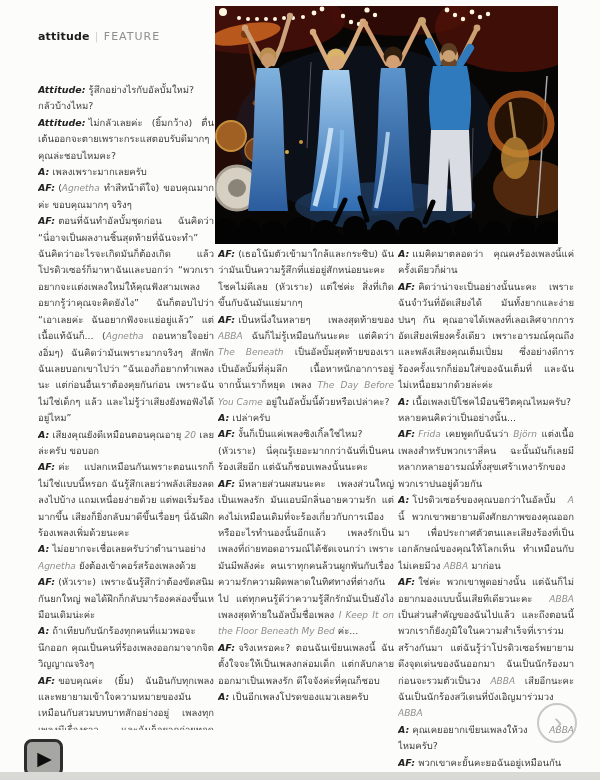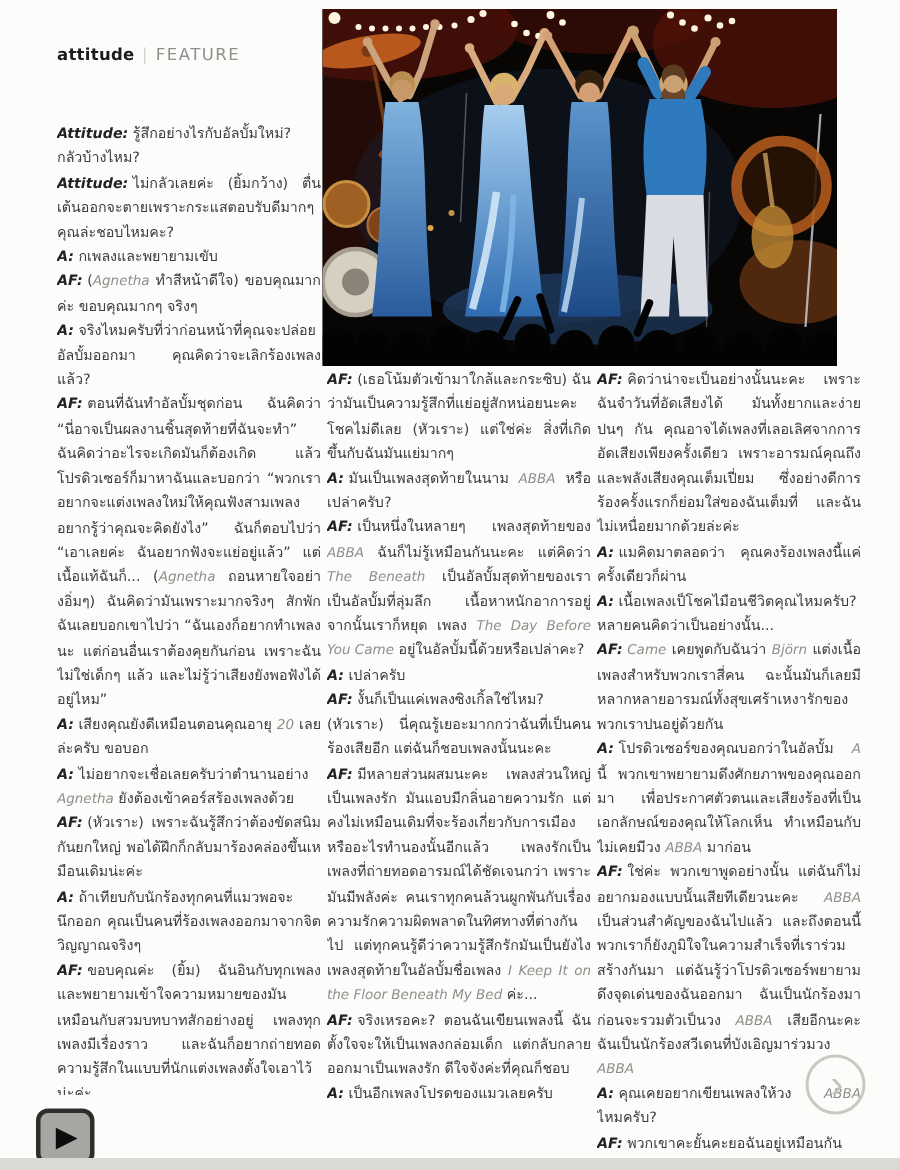--- a/index.html
+++ b/index.html
@@ -183,71 +183,70 @@
       </g>
     </svg>
   </div>
 
   <div class="col col-left">
 
       <p class="para"><b class="spk">Attitude:</b><span class="t wrap-latin">รู้สึกอย่างไรกับอัลบั้มใหม่? กลัวบ้างไหม?</span></p>
 
       <p class="para"><b class="spk">Attitude:</b><span class="t wrap-latin">ไม่กลัวเลยค่ะ (ยิ้มกว้าง) ตื่นเต้นออกจะตายเพราะกระแสตอบรับดีมากๆ คุณล่ะชอบไหมคะ?</span></p>
 
-      <p class="para"><b class="spk">A:</b><span class="t wrap-latin">กเพลงและพยายามเขับ</span></p>
+      <p class="para"><b class="spk">A:</b><span class="t wrap-latin">เพลงเพราะมากเลยครับ</span></p>
 
       <p class="para"><b class="spk">AF:</b><span class="t wrap-latin">(<span class="latin">Agnetha</span> ทำสีหน้าดีใจ) ขอบคุณมากค่ะ ขอบคุณมากๆ จริงๆ</span></p>
 
-      <p class="para"><b class="spk">A:</b><span class="t wrap-latin">จริงไหมครับที่ว่าก่อนหน้าที่คุณจะปล่อยอัลบั้มออกมา คุณคิดว่าจะเลิกร้องเพลงแล้ว?</span></p>
 
       <p class="para"><b class="spk">AF:</b><span class="t wrap-latin">ตอนที่ฉันทำอัลบั้มชุดก่อน ฉันคิดว่า “นี่อาจเป็นผลงานชิ้นสุดท้ายที่ฉันจะทำ” ฉันคิดว่าอะไรจะเกิดมันก็ต้องเกิด แล้วโปรดิวเซอร์ก็มาหาฉันและบอกว่า “พวกเราอยากจะแต่งเพลงใหม่ให้คุณฟังสามเพลง อยากรู้ว่าคุณจะคิดยังไง” ฉันก็ตอบไปว่า “เอาเลยค่ะ ฉันอยากฟังจะแย่อยู่แล้ว” แต่เนื้อแท้ฉันก็... (<span class="latin">Agnetha</span> ถอนหายใจอย่างอิ่มๆ) ฉันคิดว่ามันเพราะมากจริงๆ สักพักฉันเลยบอกเขาไปว่า “ฉันเองก็อยากทำเพลงนะ แต่ก่อนอื่นเราต้องคุยกันก่อน เพราะฉันไม่ใช่เด็กๆ แล้ว และไม่รู้ว่าเสียงยังพอฟังได้อยู่ไหม”</span></p>
 
       <p class="para"><b class="spk">A:</b><span class="t wrap-latin">เสียงคุณยังดีเหมือนตอนคุณอายุ <span class="latin">20</span> เลยล่ะครับ ขอบอก</span></p>
 
+      <p class="para"><b class="spk">AF:</b><span class="t wrap-latin">ค่ะ แปลกเหมือนกันเพราะตอนแรกก็ไม่ใช่แบบนี้หรอก ฉันรู้สึกเลยว่าพลังเสียงลดลงไปบ้าง แถมเหนื่อยง่ายด้วย แต่พอเริ่มร้องมากขึ้น เสียงก็ยิ่งกลับมาดีขึ้นเรื่อยๆ นี่ฉันฝึกร้องเพลงเพิ่มด้วยนะคะ</span></p>
 
       <p class="para"><b class="spk">A:</b><span class="t wrap-latin">ไม่อยากจะเชื่อเลยครับว่าตำนานอย่าง <span class="latin">Agnetha</span> ยังต้องเข้าคอร์สร้องเพลงด้วย</span></p>
 
       <p class="para"><b class="spk">AF:</b><span class="t wrap-latin">(หัวเราะ) เพราะฉันรู้สึกว่าต้องขัดสนิมกันยกใหญ่ พอได้ฝึกก็กลับมาร้องคล่องขึ้นเหมือนเดิมน่ะค่ะ</span></p>
 
       <p class="para"><b class="spk">A:</b><span class="t wrap-latin">ถ้าเทียบกับนักร้องทุกคนที่แมวพอจะนึกออก คุณเป็นคนที่ร้องเพลงออกมาจากจิตวิญญาณจริงๆ</span></p>
 
       <p class="para"><b class="spk">AF:</b><span class="t wrap-latin">ขอบคุณค่ะ (ยิ้ม) ฉันอินกับทุกเพลงและพยายามเข้าใจความหมายของมัน เหมือนกับสวมบทบาทสักอย่างอยู่ เพลงทุกเพลงมีเรื่องราว และฉันก็อยากถ่ายทอดความรู้สึกในแบบที่นักแต่งเพลงตั้งใจเอาไว้น่ะค่ะ</span></p>
 
     </div>
 
   <div class="col col-mid">
 
       <p class="para"><b class="spk">AF:</b><span class="t wrap-latin">(เธอโน้มตัวเข้ามาใกล้และกระซิบ) ฉันว่ามันเป็นความรู้สึกที่แย่อยู่สักหน่อยนะคะ โชคไม่ดีเลย (หัวเราะ) แต่ใช่ค่ะ สิ่งที่เกิดขึ้นกับฉันมันแย่มากๆ</span></p>
 
-      <p class="para"><b class="spk">A:</b><span class="t wrap-latin">มันเป็นเพลงสุดท้ายในนาม <span class="latin">ABBA</span> หรือเปล่าครับ?</span></p>
 
       <p class="para"><b class="spk">AF:</b><span class="t wrap-latin">เป็นหนึ่งในหลายๆ เพลงสุดท้ายของ <span class="latin">ABBA</span> ฉันก็ไม่รู้เหมือนกันนะคะ แต่คิดว่า <span class="latin">The Beneath</span> เป็นอัลบั้มสุดท้ายของเรา เป็นอัลบั้มที่ลุ่มลึก เนื้อหาหนักอาการอยู่ จากนั้นเราก็หยุด เพลง <span class="latin">The Day Before You Came</span> อยู่ในอัลบั้มนี้ด้วยหรือเปล่าคะ?</span></p>
 
       <p class="para"><b class="spk">A:</b><span class="t wrap-latin">เปล่าครับ</span></p>
 
       <p class="para"><b class="spk">AF:</b><span class="t wrap-latin">งั้นก็เป็นแค่เพลงซิงเกิ้ลใช่ไหม? (หัวเราะ) นี่คุณรู้เยอะมากกว่าฉันที่เป็นคนร้องเสียอีก แต่ฉันก็ชอบเพลงนั้นนะคะ</span></p>
 
 
       <p class="para"><b class="spk">AF:</b><span class="t wrap-latin">มีหลายส่วนผสมนะคะ เพลงส่วนใหญ่เป็นเพลงรัก มันแอบมีกลิ่นอายความรัก แต่คงไม่เหมือนเดิมที่จะร้องเกี่ยวกับการเมืองหรืออะไรทำนองนั้นอีกแล้ว เพลงรักเป็นเพลงที่ถ่ายทอดอารมณ์ได้ชัดเจนกว่า เพราะมันมีพลังค่ะ คนเราทุกคนล้วนผูกพันกับเรื่องความรักความผิดพลาดในทิศทางที่ต่างกันไป แต่ทุกคนรู้ดีว่าความรู้สึกรักมันเป็นยังไง เพลงสุดท้ายในอัลบั้มชื่อเพลง <span class="latin">I Keep It on the Floor Beneath My Bed</span> ค่ะ...</span></p>
 
       <p class="para"><b class="spk">AF:</b><span class="t wrap-latin">จริงเหรอคะ? ตอนฉันเขียนเพลงนี้ ฉันตั้งใจจะให้เป็นเพลงกล่อมเด็ก แต่กลับกลายออกมาเป็นเพลงรัก ดีใจจังค่ะที่คุณก็ชอบ</span></p>
 
       <p class="para"><b class="spk">A:</b><span class="t wrap-latin">เป็นอีกเพลงโปรดของแมวเลยครับ</span></p>
 
     </div>
 
   <div class="col col-right">
 
+      <p class="para"><b class="spk">A:</b><span class="t wrap-latin">แมคิดมาตลอดว่า คุณคงร้องเพลงนี้แค่ครั้งเดียวก็ผ่าน</span></p>
+
       <p class="para"><b class="spk">AF:</b><span class="t wrap-latin">คิดว่าน่าจะเป็นอย่างนั้นนะคะ เพราะฉันจำวันที่อัดเสียงได้ มันทั้งยากและง่ายปนๆ กัน คุณอาจได้เพลงที่เลอเลิศจากการอัดเสียงเพียงครั้งเดียว เพราะอารมณ์คุณถึงและพลังเสียงคุณเต็มเปี่ยม ซึ่งอย่างดีการร้องครั้งแรกก็ย่อมใส่ของฉันเต็มที่ และฉันไม่เหนื่อยมากด้วยล่ะค่ะ</span></p>
 
-      <p class="para"><b class="spk">A:</b><span class="t wrap-latin">แมคิดมาตลอดว่า คุณคงร้องเพลงนี้แค่ครั้งเดียวก็ผ่าน</span></p>
-
       <p class="para"><b class="spk">A:</b><span class="t wrap-latin">เนื้อเพลงเป็โชคไมือนชีวิตคุณไหมครับ? หลายคนคิดว่าเป็นอย่างนั้น...</span></p>
 
-      <p class="para"><b class="spk">AF:</b><span class="t wrap-latin"><span class="latin">Came</span> เคยพูดกับฉันว่า <span class="latin">Björn</span> แต่งเนื้อเพลงสำหรับพวกเราสี่คน ฉะนั้นมันก็เลยมีหลากหลายอารมณ์ทั้งสุขเศร้าเหงารักของพวกเราปนอยู่ด้วยกัน</span></p>
+      <p class="para"><b class="spk">AF:</b><span class="t wrap-latin"><span class="latin">Frida</span> เคยพูดกับฉันว่า <span class="latin">Björn</span> แต่งเนื้อเพลงสำหรับพวกเราสี่คน ฉะนั้นมันก็เลยมีหลากหลายอารมณ์ทั้งสุขเศร้าเหงารักของพวกเราปนอยู่ด้วยกัน</span></p>
 
       <p class="para"><b class="spk">A:</b><span class="t wrap-latin">โปรดิวเซอร์ของคุณบอกว่าในอัลบั้ม <span class="latin">A</span> นี้ พวกเขาพยายามดึงศักยภาพของคุณออกมา เพื่อประกาศตัวตนและเสียงร้องที่เป็นเอกลักษณ์ของคุณให้โลกเห็น ทำเหมือนกับไม่เคยมีวง <span class="latin">ABBA</span> มาก่อน</span></p>
 
       <p class="para"><b class="spk">AF:</b><span class="t wrap-latin">ใช่ค่ะ พวกเขาพูดอย่างนั้น แต่ฉันก็ไม่อยากมองแบบนั้นเสียทีเดียวนะคะ <span class="latin">ABBA</span> เป็นส่วนสำคัญของฉันไปแล้ว และถึงตอนนี้พวกเราก็ยังภูมิใจในความสำเร็จที่เราร่วมสร้างกันมา แต่ฉันรู้ว่าโปรดิวเซอร์พยายามดึงจุดเด่นของฉันออกมา ฉันเป็นนักร้องมาก่อนจะรวมตัวเป็นวง <span class="latin">ABBA</span> เสียอีกนะคะ ฉันเป็นนักร้องสวีเดนที่บังเอิญมาร่วมวง <span class="latin">ABBA</span></span></p>
 
       <p class="para"><b class="spk">A:</b><span class="t wrap-latin">คุณเคยอยากเขียนเพลงให้วง <span class="latin">ABBA</span> ไหมครับ?</span></p>
 
       <p class="para"><b class="spk">AF:</b><span class="t wrap-latin">พวกเขาคะยั้นคะยอฉันอยู่เหมือนกัน แต่ฉันไม่มีเวลาจริงๆ แถมสองหนุ่มก็เขียนเก่งอยู่แล้วด้วย ฉันเลยไม่มีโอกาสเขียนกี เขาเขียนอยู่เพลงหนึ่งชื่อ  แต่เขียนไม่เสร็จเพราะมัวแต่วุ่นอยู่กับลูกๆ และหนุ่มๆ ก็ล้วนอยู่กับการอัดเสียงและเขียนเพลงใหม่ๆ ในช่วงที่เราไม่มีทัวร์ ตอนนั้นชีวิตฉันราบเรียบ สงบมากทีเดียว</span></p>
 
     </div>

